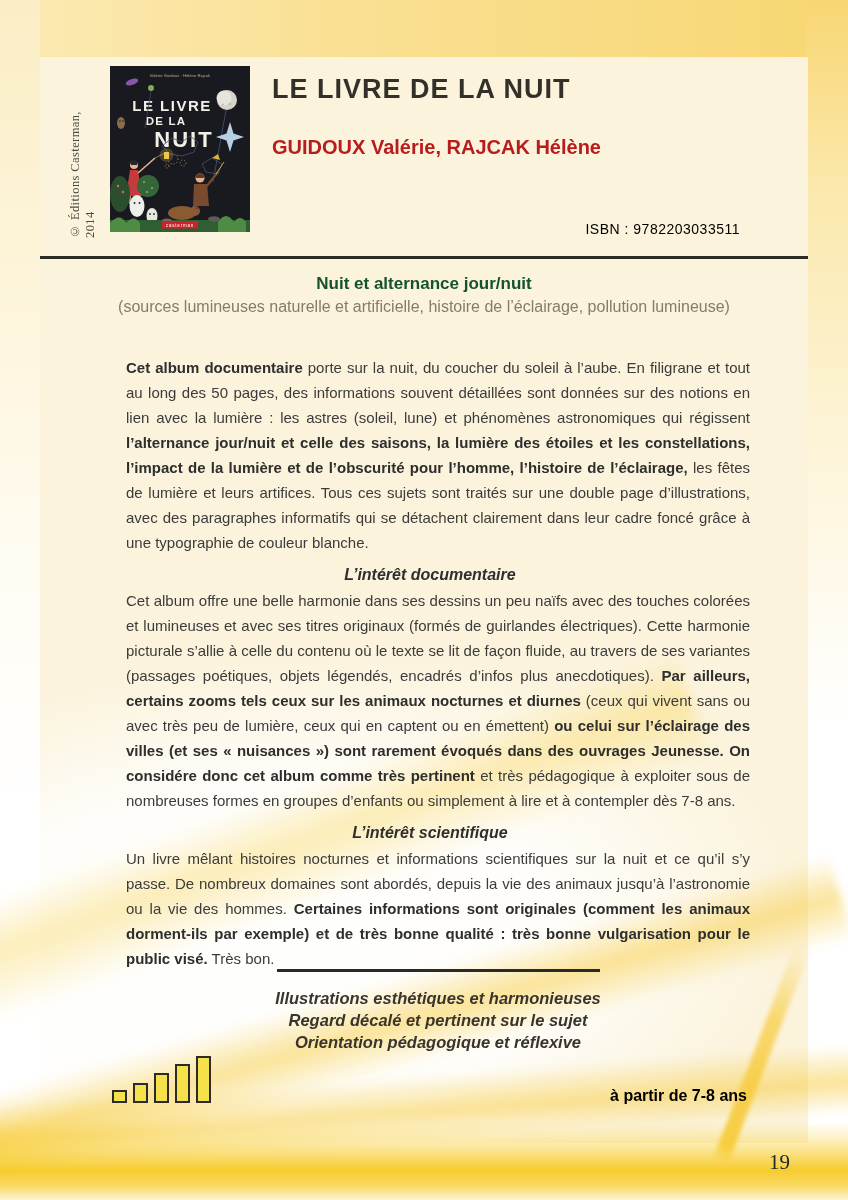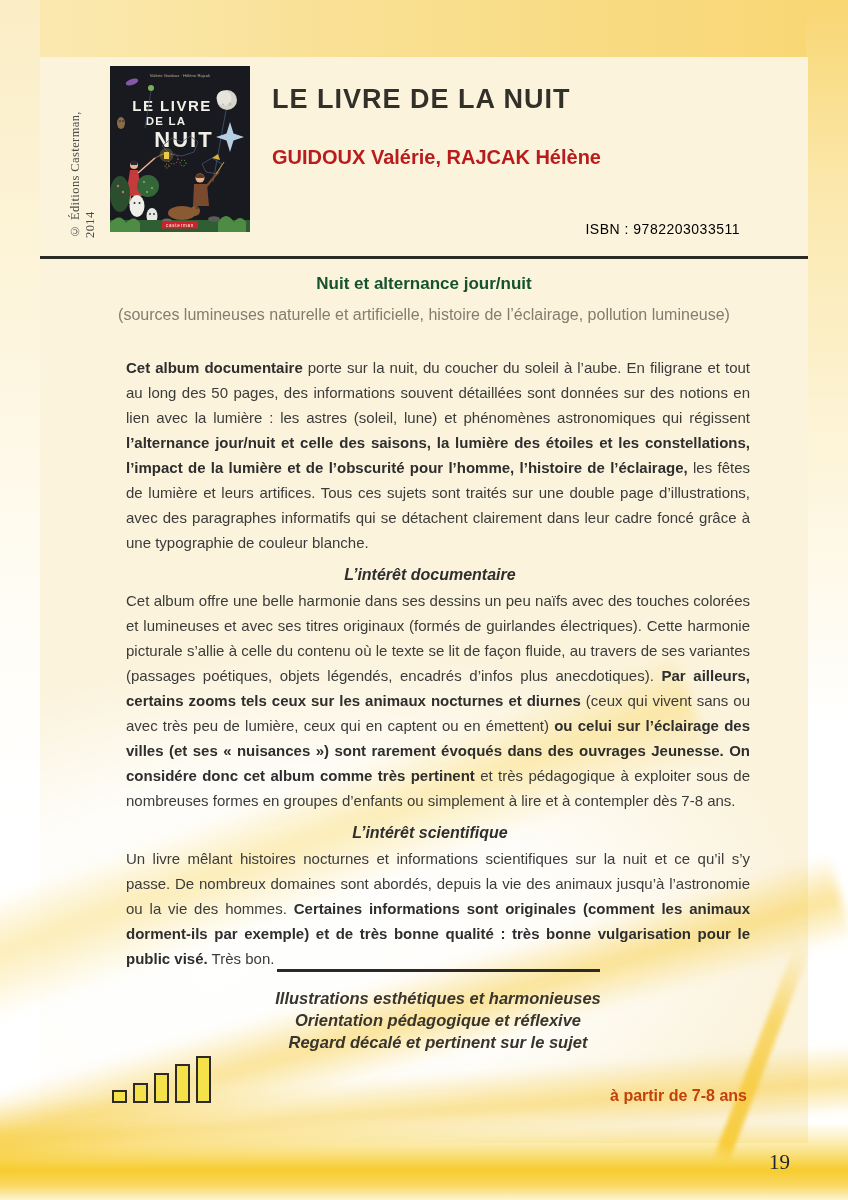--- a/index.html
+++ b/index.html
@@ -28,43 +28,43 @@
     background:linear-gradient(180deg,rgba(247,200,50,0) 0%,rgba(247,200,50,0.5) 55%,rgba(247,200,50,0) 100%);filter:blur(4px);}
   .bottom-band{position:absolute;left:0;bottom:0;right:0;height:78px;
     background:linear-gradient(180deg,rgba(248,206,50,0) 0%,rgba(248,206,50,0.35) 25%,#f7cc2e 62%,#f9d964 82%,#fdf4d2 100%);}
   .page-edge{position:absolute;left:712px;top:926px;width:16px;height:235px;transform:rotate(21deg);transform-origin:bottom left;
     background:linear-gradient(180deg,rgba(248,212,94,0) 0%,rgba(247,206,72,0.75) 35%,rgba(247,200,50,0.9) 92%,rgba(247,200,50,0) 100%);filter:blur(2px);}
   
   .credit{position:absolute;left:68px;top:86px;height:152px;
     writing-mode:vertical-rl;transform:rotate(180deg);
     font-family:"Liberation Serif",serif;font-size:12.5px;letter-spacing:.4px;color:#4b4b46;}
   .cover{position:absolute;left:110px;top:66px;width:140px;height:166px;}
-  .head-text{position:absolute;left:272px;top:84px;width:500px;color:#33302a;}
+  .head-text{position:absolute;left:272px;top:74px;width:500px;color:#33302a;}
   .head-text h1{margin:0;font-size:27px;font-weight:bold;letter-spacing:1px;color:#33302a;}
   .head-authors{margin-top:31px;font-size:20px;font-weight:bold;color:#b91c1c;}
   .head-publisher{margin-top:29px;font-size:17.5px;font-weight:bold;color:#3b3832;}
   .isbn{position:absolute;right:108px;top:221px;font-size:14px;color:#000000;letter-spacing:.5px;}
   .rule-main{position:absolute;left:40px;top:256px;width:768px;height:3px;background:#2b2a24;}
   
   .theme{position:absolute;left:40px;top:274px;width:768px;text-align:center;}
   .theme-title{font-size:17px;font-weight:bold;color:#14532d;}
-  .theme-subtitle{margin-top:12px;font-size:16px;color:#857c6b;}
+  .theme-subtitle{margin-top:4px;font-size:16px;color:#857c6b;}
   
   .body-col{position:absolute;left:110px;top:355px;width:640px;color:#3b3b3b;}
   .body-col p{margin:0 0 9px 16px;font-size:15px;line-height:25px;text-align:justify;}
   .body-col p b{color:#2e2e2e;}
   .body-col h3{margin:0 0 2px 0;font-size:16px;line-height:22px;font-weight:bold;font-style:italic;
     text-align:center;color:#2e2e2e;}
   
   .rule-short{position:absolute;left:277px;top:969px;width:323px;height:3px;background:#2b2a24;}
   .assessment{position:absolute;left:238px;top:987px;width:400px;text-align:center;
     font-size:16.5px;line-height:22px;font-weight:bold;font-style:italic;color:#39342c;}
   .rating{position:absolute;left:112px;top:1056px;height:47px;display:flex;align-items:flex-end;gap:6px;}
   .rating .bar{width:15px;box-sizing:border-box;background:#f5e14a;border:2.5px solid #2e2b26;}
-  .age{position:absolute;right:101px;top:1087px;font-size:16px;font-weight:bold;color:#c2410c;}
+  .age{position:absolute;right:101px;top:1087px;font-size:16px;font-weight:bold;color:#000000;}
   .pagenum{position:absolute;right:58px;top:1150px;font-family:"Liberation Serif",serif;
     font-size:21px;color:#20262e;}
 </style>
 </head>
 <body>
 
 <div class="page">
 
   <div class="bg-top"></div>
   <div class="bg-right"></div>
@@ -179,22 +179,22 @@
     <p><b>Cet album documentaire</b><span> porte sur la nuit, du coucher du soleil à l’aube. En filigrane et tout au long des 50 pages, des informations souvent détaillées sont données sur des notions en lien avec la lumière : les astres (soleil, lune) et phénomènes astronomiques qui régissent </span><b>l’alternance jour/nuit et celle des saisons, la lumière des étoiles et les constellations, l’impact de la lumière et de l’obscurité pour l’homme, l’histoire de l’éclairage,</b><span> les fêtes de lumière et leurs artifices. Tous ces sujets sont traités sur une double page d’illustrations, avec des paragraphes informatifs qui se détachent clairement dans leur cadre foncé grâce à une typographie de couleur blanche.</span></p>
     <h3>L’intérêt documentaire</h3>
     <p><span>Cet album offre une belle harmonie dans ses dessins un peu naïfs avec des touches colorées et lumineuses et avec ses titres originaux (formés de guirlandes électriques). Cette harmonie picturale s’allie à celle du contenu où le texte se lit de façon fluide, au travers de ses variantes (passages poétiques, objets légendés, encadrés d’infos plus anecdotiques). </span><b>Par ailleurs, certains zooms tels ceux sur les animaux nocturnes et diurnes</b><span> (ceux qui vivent sans ou avec très peu de lumière, ceux qui en captent ou en émettent) </span><b>ou celui sur l’éclairage des villes (et ses « nuisances ») sont rarement évoqués dans des ouvrages Jeunesse. On considére donc cet album comme très pertinent</b><span> et très pédagogique à exploiter sous de nombreuses formes en groupes d’enfants ou simplement à lire et à contempler dès 7-8 ans.</span></p>
     <h3>L’intérêt scientifique</h3>
     <p><span>Un livre mêlant histoires nocturnes et informations scientifiques sur la nuit et ce qu’il s’y passe. De nombreux domaines sont abordés, depuis la vie des animaux jusqu’à l’astronomie ou la vie des hommes. </span><b>Certaines informations sont originales (comment les animaux dorment-ils par exemple) et de très bonne qualité : très bonne vulgarisation pour le public visé.</b><span> Très bon.</span></p>
   </div>
 
   <div class="rule-short"></div>
   <div class="assessment">
       <div>Illustrations esthétiques et  harmonieuses</div>
+      <div>Regard décalé et pertinent sur le sujet</div>
       <div>Orientation pédagogique et réflexive</div>
-      <div>Regard décalé et pertinent sur le sujet</div>
     </div>
 
   <div class="rating">
       <div class="bar" style="height: 13px;"></div>
       <div class="bar" style="height: 20px;"></div>
       <div class="bar" style="height: 30px;"></div>
       <div class="bar" style="height: 39px;"></div>
       <div class="bar" style="height: 47px;"></div>
     </div>
   <div class="age">à partir de 7-8 ans</div>

